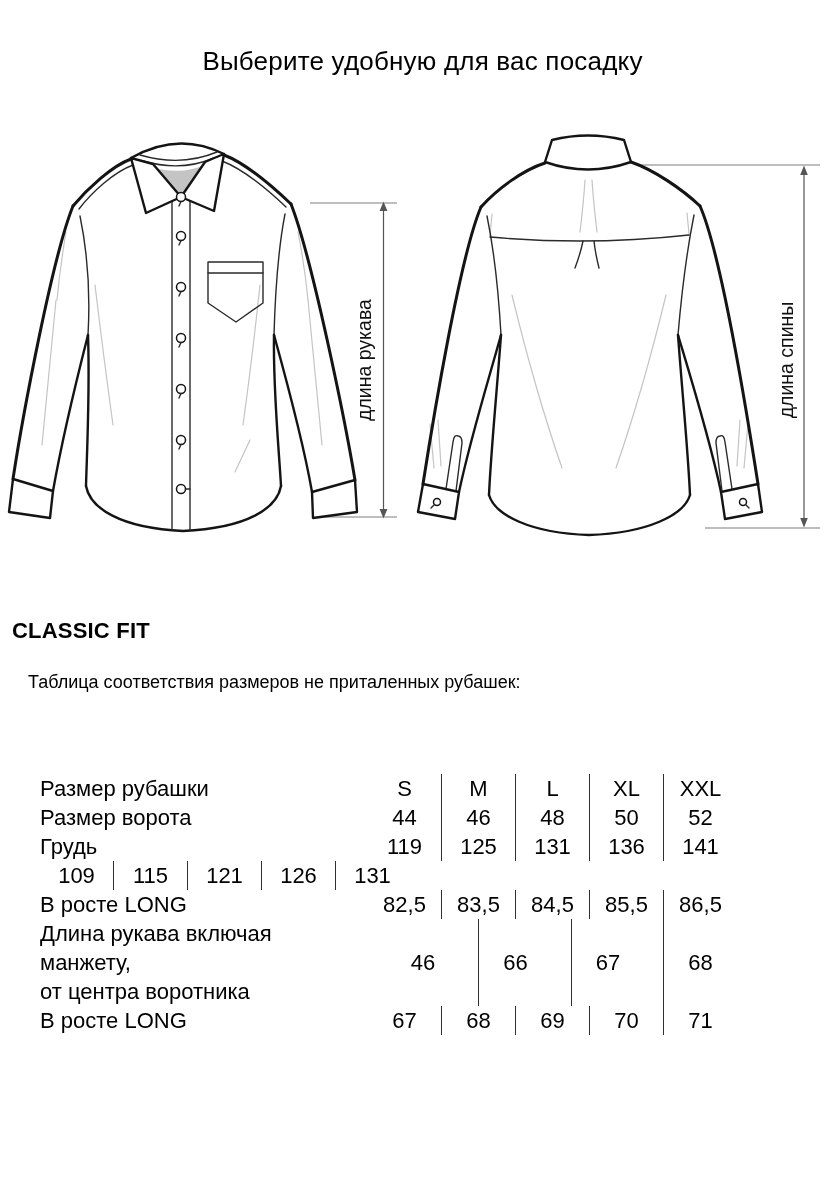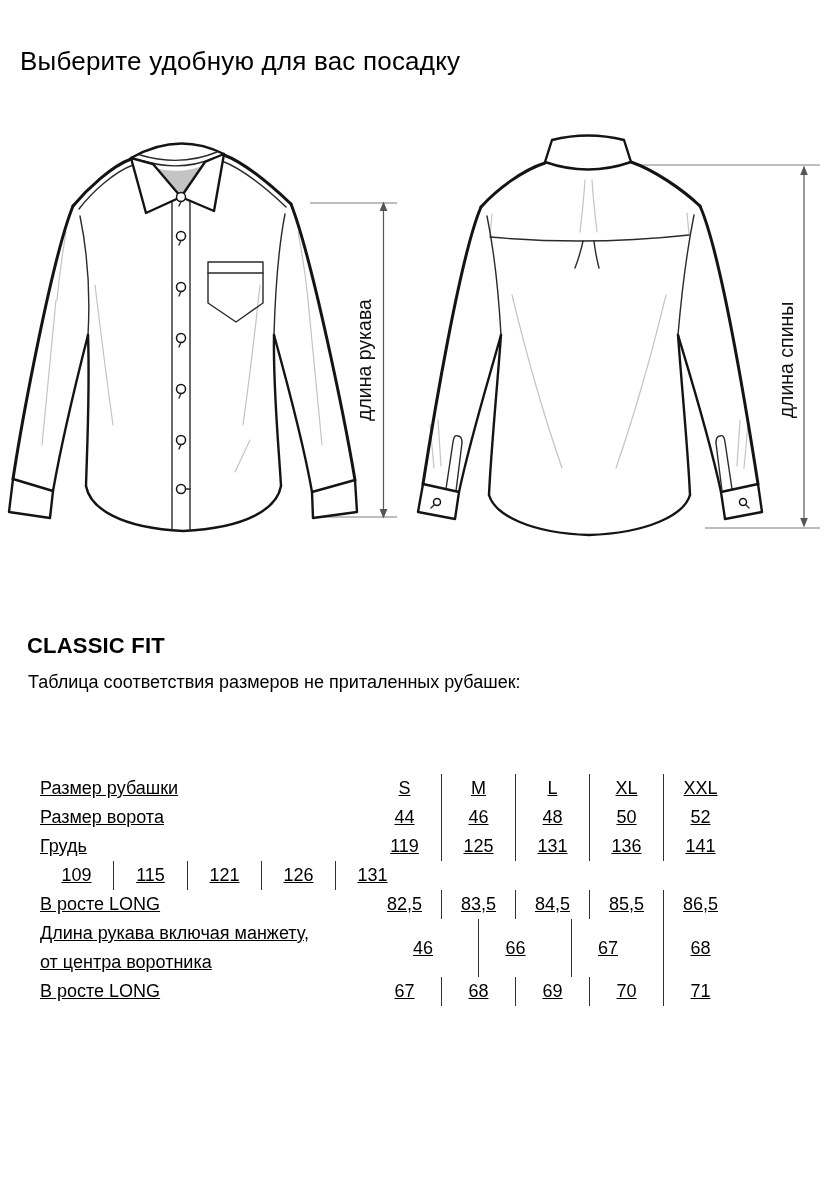--- a/index.html
+++ b/index.html
@@ -2,32 +2,32 @@
 <html><head>
 <meta charset="utf-8">
 <style>
   html,body{margin:0;padding:0;}
   body{
     width:825px;height:1200px;position:relative;background:#ffffff;
     font-family:"Liberation Sans",sans-serif;color:#000;overflow:hidden;
   }
   .page-title{
     position:absolute;top:46px;left:0;right:0;margin:0;
-    font-size:26px;font-weight:400;letter-spacing:.2px;color:#000;padding-left:20px;
+    text-align:center;font-size:26px;font-weight:400;letter-spacing:.2px;color:#000;padding-left:20px;
   }
   .drawing{position:absolute;top:120px;left:0;width:825px;height:460px;}
   .fit-heading{
-    position:absolute;top:618px;left:12px;margin:15px;
+    position:absolute;top:618px;left:12px;margin:0;
     font-size:22px;font-weight:700;letter-spacing:.2px;color:#000;
   }
   .table-caption{
     position:absolute;top:656px;left:12px;margin:16px;
     font-size:18px;font-weight:400;color:#000;
   }
-  .size-table{position:absolute;top:774px;left:40px;font-size:18px;text-decoration:underline;}
+  .size-table{position:absolute;top:774px;left:40px;font-size:22px;}
   .trow{display:flex;min-height:29px;align-items:stretch;}
   .trow.tall{min-height:58px;justify-content:space-between;}
   .tlabel{
     width:328px;display:flex;align-items:center;
     white-space:pre-line;line-height:29px;
   }
   .tval{
     width:73px;display:flex;align-items:center;justify-content:center;
     text-align:center;
   }

